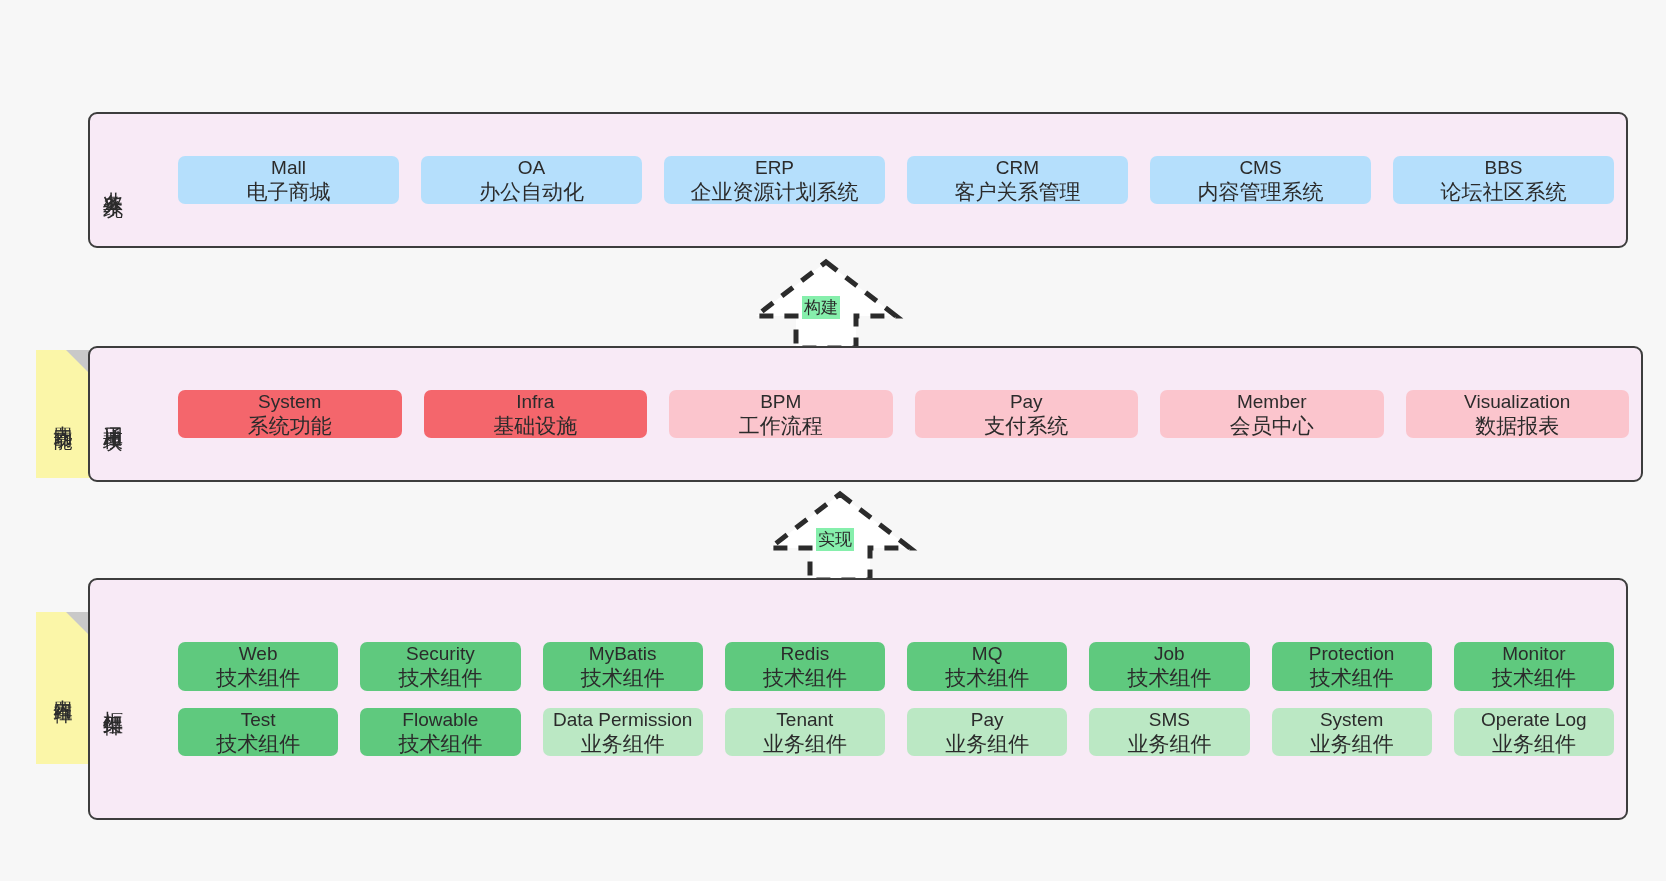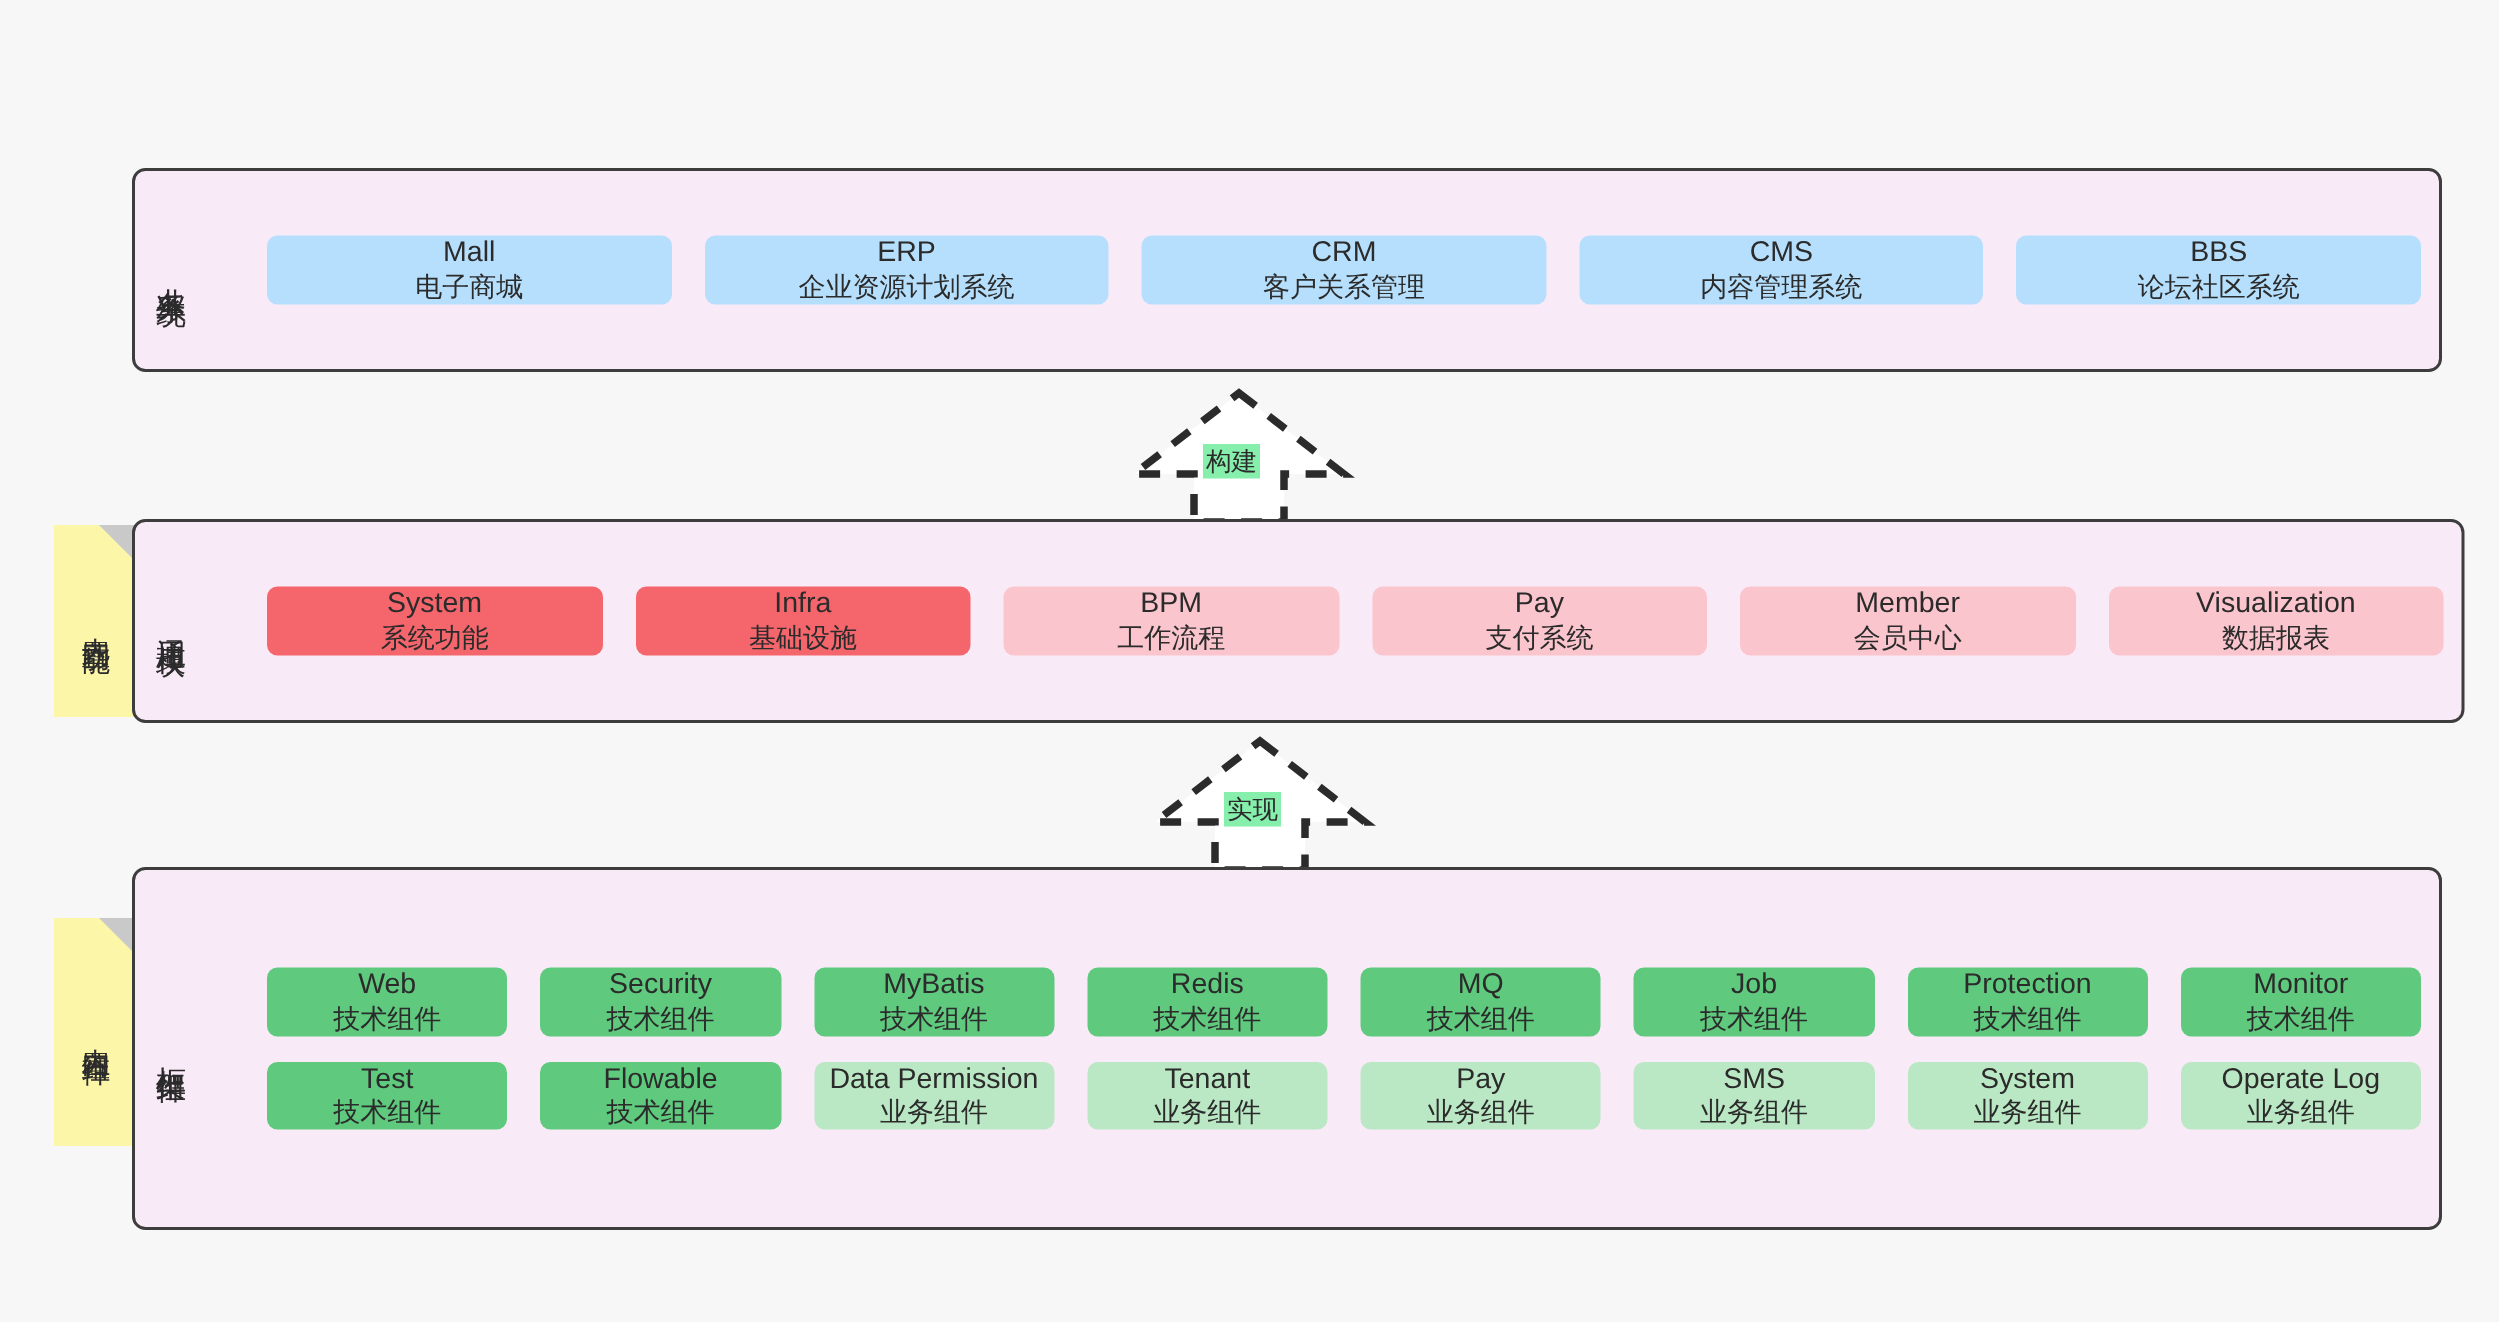--- a/index.html
+++ b/index.html
@@ -59,21 +59,21 @@
     display: flex;
     flex-direction: column;
     align-items: center;
     justify-content: center;
     text-align: center;
     line-height: 1.22;
     color: #2b2b2b;
     user-select: none;
   }
   .cell .en { font-size: 19px; }
-  .cell .cn { font-size: 18px; }
+  .cell .cn { font-size: 21px; }
 
   
   .c-blue        { background: #b5dffc; }
   .c-red         { background: #f4666c; }
   .c-pink        { background: #fbc5cd; }
   .c-green       { background: #5fc97e; }
   .c-lightgreen  { background: #bbe8c4; }
 
   
   .note {
@@ -130,20 +130,24 @@
 
   <div class="layer" id="layer-business">
     <div class="layer-title">业务系统</div>
     <div class="layer-body">
       <div class="row">
         <div class="cell c-blue">
           <span class="en">Mall</span>
           <span class="cn">电子商城</span>
         </div>
         <div class="cell c-blue">
+          <span class="en">OA</span>
+          <span class="cn">办公自动化</span>
+        </div>
+        <div class="cell c-blue">
           <span class="en">ERP</span>
           <span class="cn">企业资源计划系统</span>
         </div>
         <div class="cell c-blue">
           <span class="en">CRM</span>
           <span class="cn">客户关系管理</span>
         </div>
         <div class="cell c-blue">
           <span class="en">CMS</span>
           <span class="cn">内容管理系统</span>

